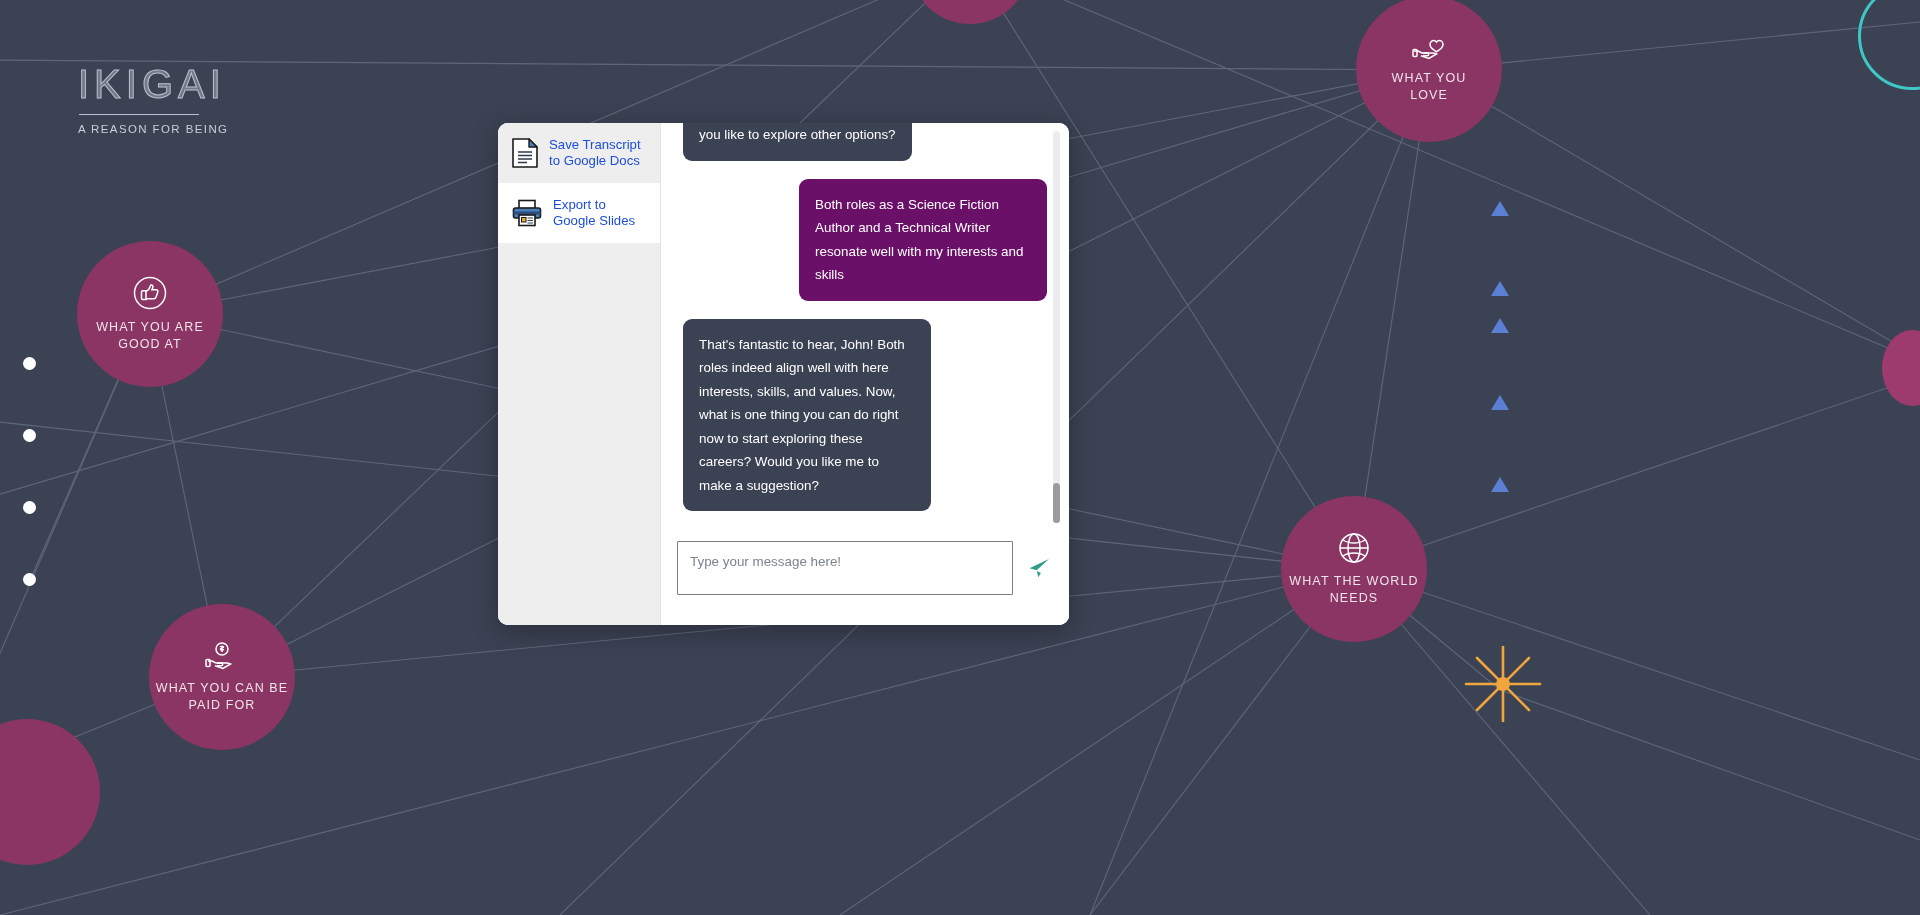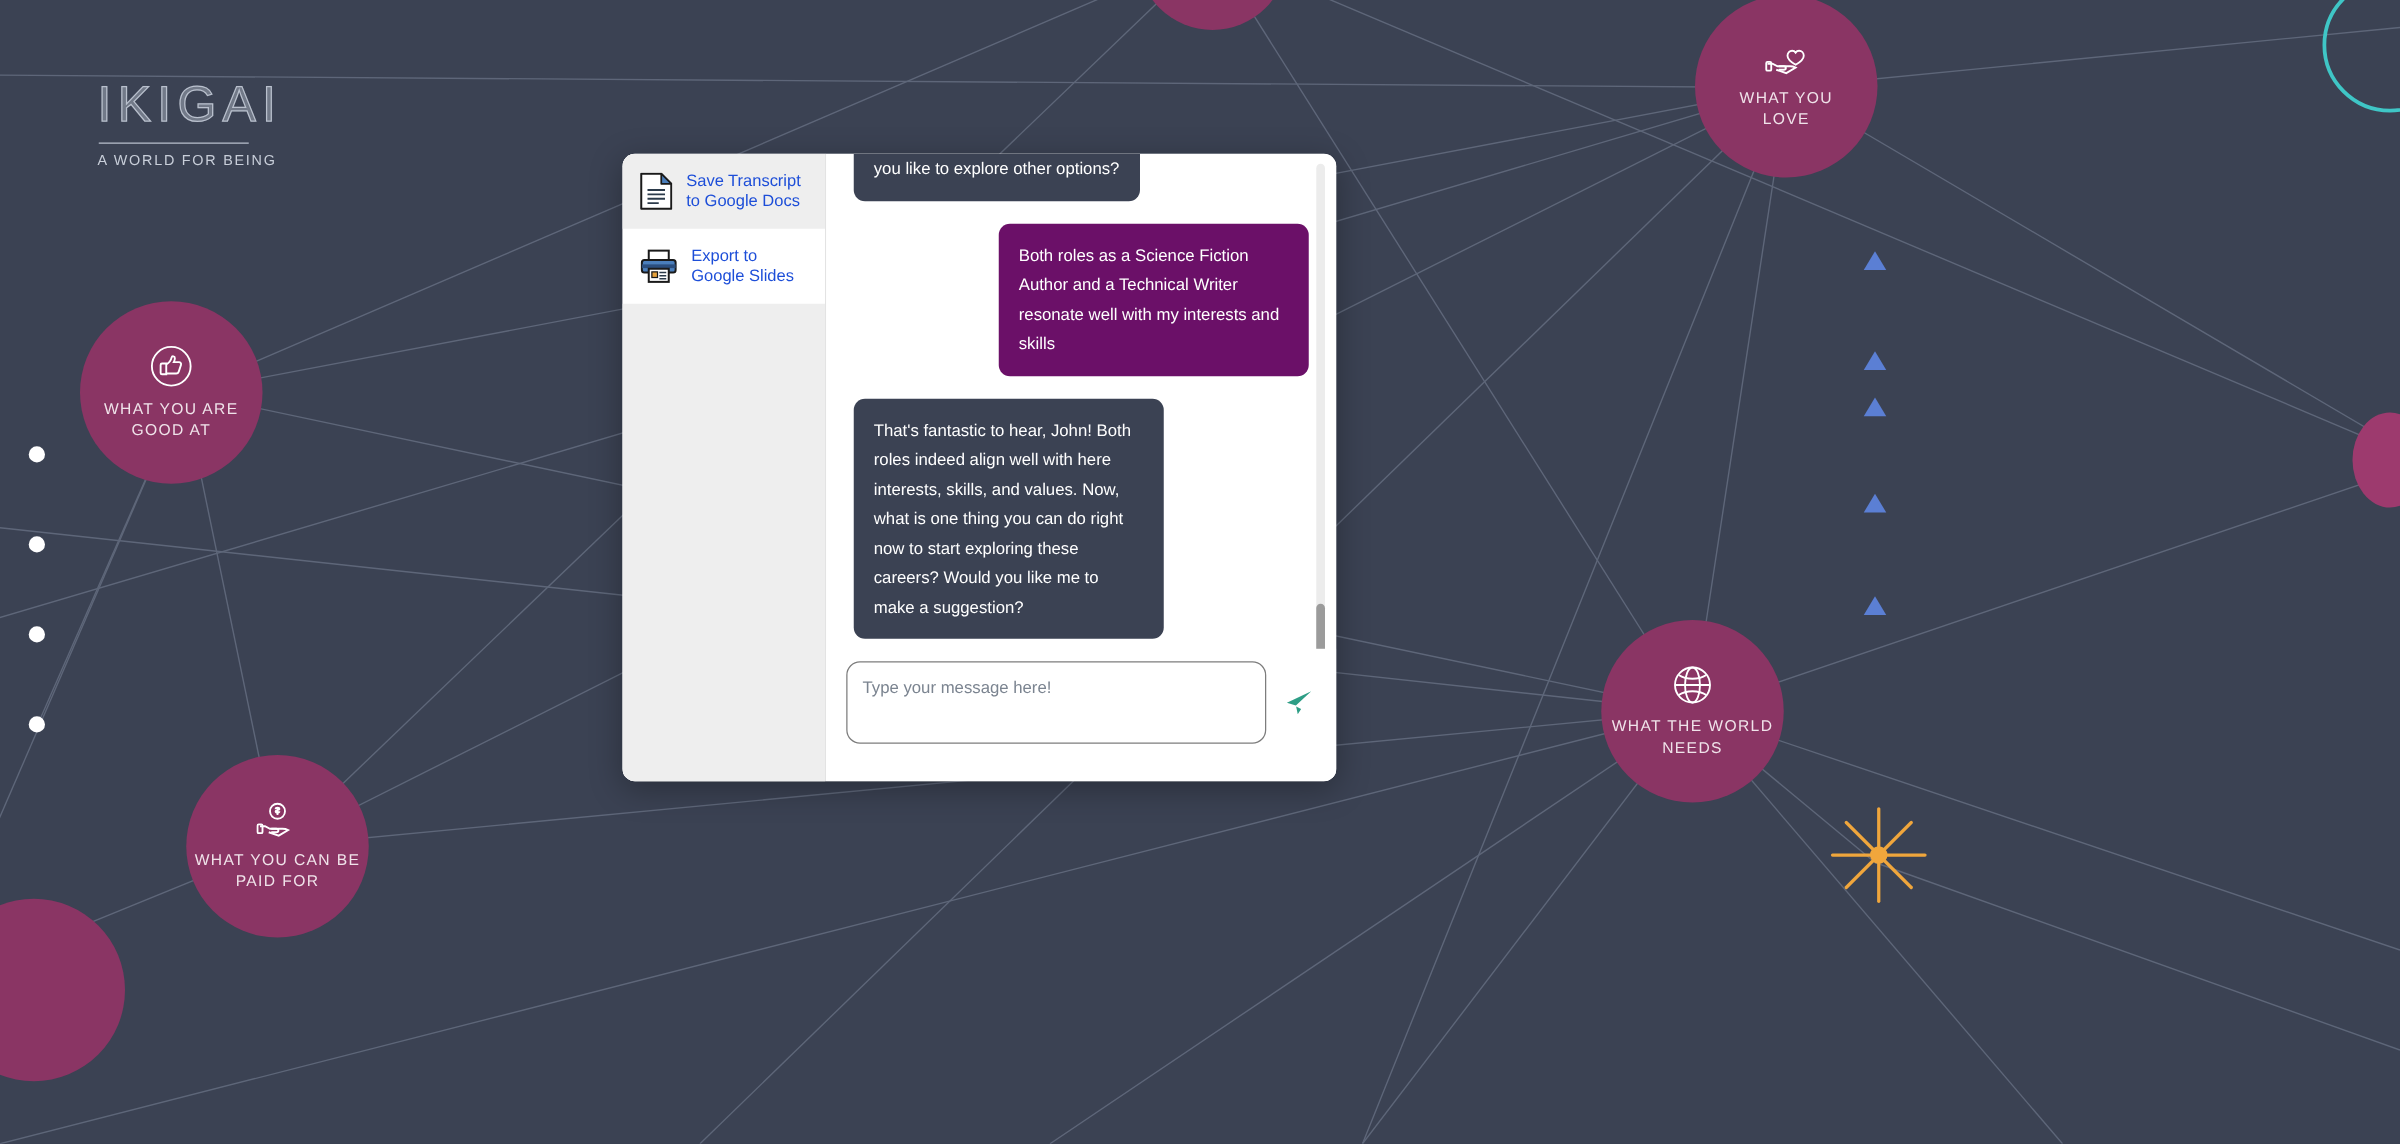--- a/index.html
+++ b/index.html
@@ -65,21 +65,21 @@
   }
   .ik-circle .ik-icon { margin-bottom: 9px; line-height: 0; }
   .ik-circle .ik-label {
     font-size: 12.5px;
     letter-spacing: 1.1px;
     line-height: 17px;
     white-space: pre-line;
   }
 
   #circle-love       { width: 146px; height: 146px; left: 1356px; top: -4px; }
-  #circle-goodat     { width: 146px; height: 146px; left: 64px;  top: 241px; }
+  #circle-goodat     { width: 146px; height: 146px; left: 77px;  top: 241px; }
   #circle-paidfor    { width: 146px; height: 146px; left: 149px; top: 604px; }
   #circle-worldneeds { width: 146px; height: 146px; left: 1281px; top: 496px; }
   #circle-partial-bl { width: 146px; height: 146px; left: -46px; top: 719px; }
   #circle-partial-tr { width: 120px; height: 120px; left: 910px; top: -96px; }
 
   
   .dot {
     position: absolute;
     width: 13px; height: 13px;
     border-radius: 50%;
@@ -205,23 +205,23 @@
   #composer {
     flex: 0 0 auto;
     display: flex;
     align-items: center;
     gap: 14px;
     padding: 10px 18px 30px 16px;
     background: #ffffff;
   }
   #msg-input {
     flex: 1 1 auto;
-    height: 66px;
+    height: 54px;
     border: 1px solid #7d7d7d;
-    border-radius: 11px;
+    border-radius: 1px;
     padding: 10px 12px;
     font-family: "Liberation Sans", sans-serif;
     font-size: 13.4px;
     color: #222;
     resize: none;
     outline: none;
     line-height: 19px;
   }
   #msg-input::placeholder { color: #7b8490; }
   #send-button {
@@ -262,21 +262,21 @@
     <line x1="1920" y1="760" x2="1354" y2="569"></line>
     <line x1="0" y1="915" x2="1354" y2="569"></line>
     <line x1="1500" y1="690" x2="1354" y2="569"></line>
     <line x1="1500" y1="690" x2="1920" y2="840"></line>
   </g>
 </svg>
 
 <div id="logo">
   <div id="logo-word">IKIGAI</div>
   <div id="logo-rule"></div>
-  <div id="logo-tag">A WORLD FOR BEING</div>
+  <div id="logo-tag">A REASON FOR BEING</div>
 </div>
 
 <div class="ik-circle" id="circle-love">
   <span class="ik-icon">
     <svg width="34" height="26" viewBox="0 0 34 26" fill="none" stroke="#ffffff" stroke-width="1.5">
       <path d="M18 9.5c0-2.2 1.7-3.9 3.7-3.9 1.2 0 2.2.6 2.8 1.5.6-.9 1.6-1.5 2.8-1.5 2 0 3.7 1.7 3.7 3.9 0 3.4-6.5 7.3-6.5 7.3S18 12.9 18 9.5z"></path>
       <path d="M2 16h4l4 2h5c1 0 1.7.6 1.7 1.4s-.7 1.4-1.7 1.4h-4"></path>
       <path d="M11 18h9c2.5 0 4.5 1 4.5 1L17 23.5 9 20.8"></path>
       <rect x="1" y="14.5" width="4" height="7" rx="1"></rect>
     </svg>

